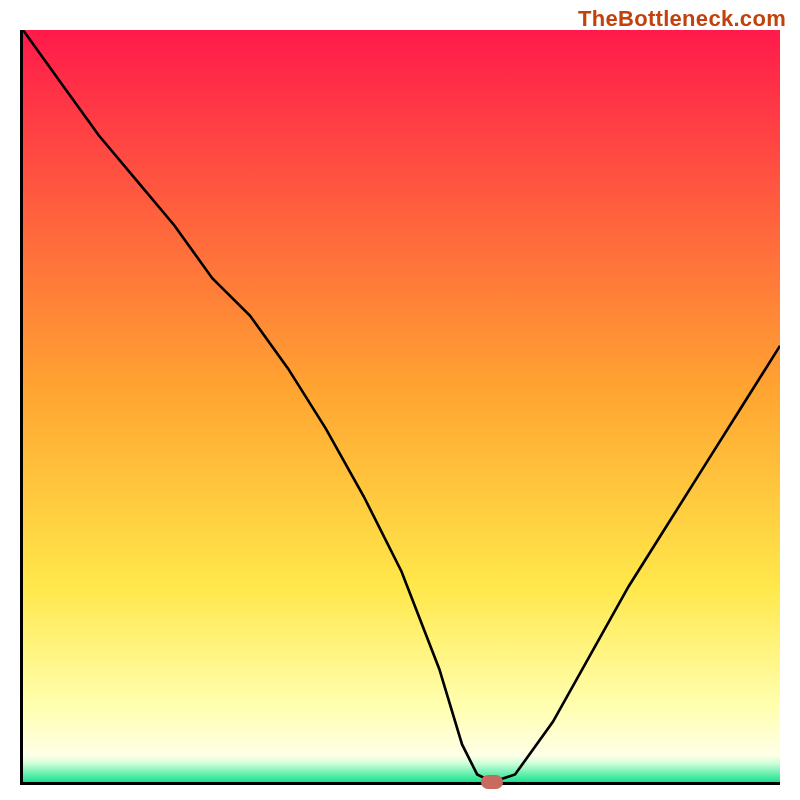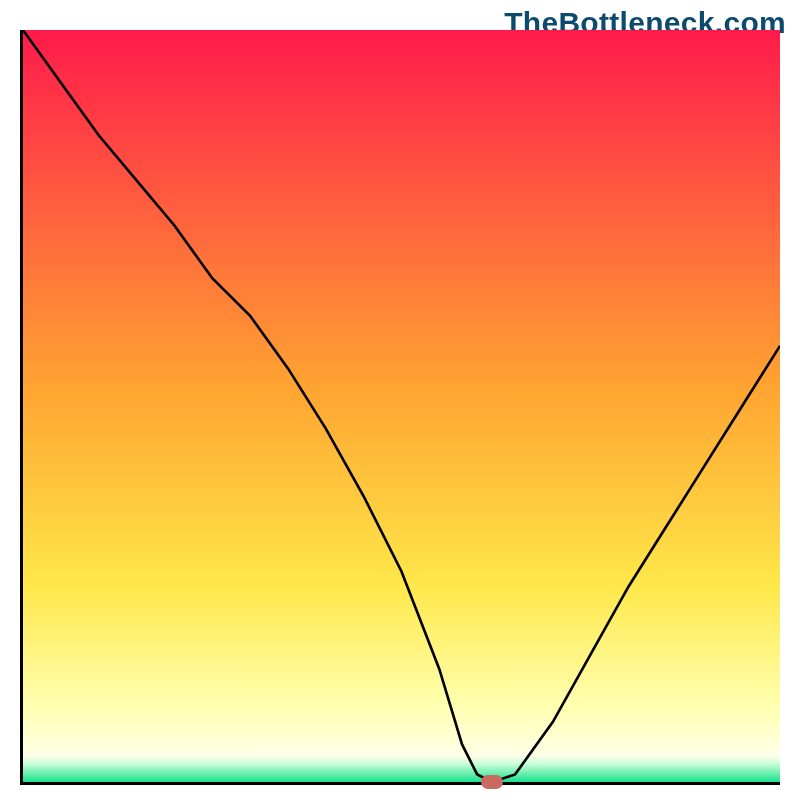--- a/index.html
+++ b/index.html
@@ -6,21 +6,21 @@
   .frame{position:absolute;left:20px;top:30px;width:760px;height:755px}
   .axis{position:absolute;background:#000}
   .axis-left{left:0;top:0;width:3px;height:755px}
   .axis-bottom{left:0;bottom:0;width:760px;height:3px}
   .plot{position:absolute;left:3px;top:0;width:757px;height:752px}
   .grad{position:absolute;inset:0}
   .grad svg{width:100%;height:100%;display:block}
   .curve{position:absolute;inset:0;pointer-events:none}
   .curve svg{width:100%;height:100%;display:block}
   .marker{position:absolute;width:22px;height:14px;border-radius:7px;background:#c86a60;transform:translate(-50%,-50%)}
-  .watermark{position:absolute;right:14px;top:6px;color:#0c4a6e;font-size:30px;font-weight:600;letter-spacing:.3px}
+  .watermark{position:absolute;right:14px;top:6px;color:#c2410c;font-size:22px;font-weight:600;letter-spacing:.3px}
 </style>
 </head>
 <body>
 
 <div class="watermark">TheBottleneck.com</div>
 
 <div class="frame">
   <div class="axis axis-left"></div>
   <div class="axis axis-bottom"></div>
 

